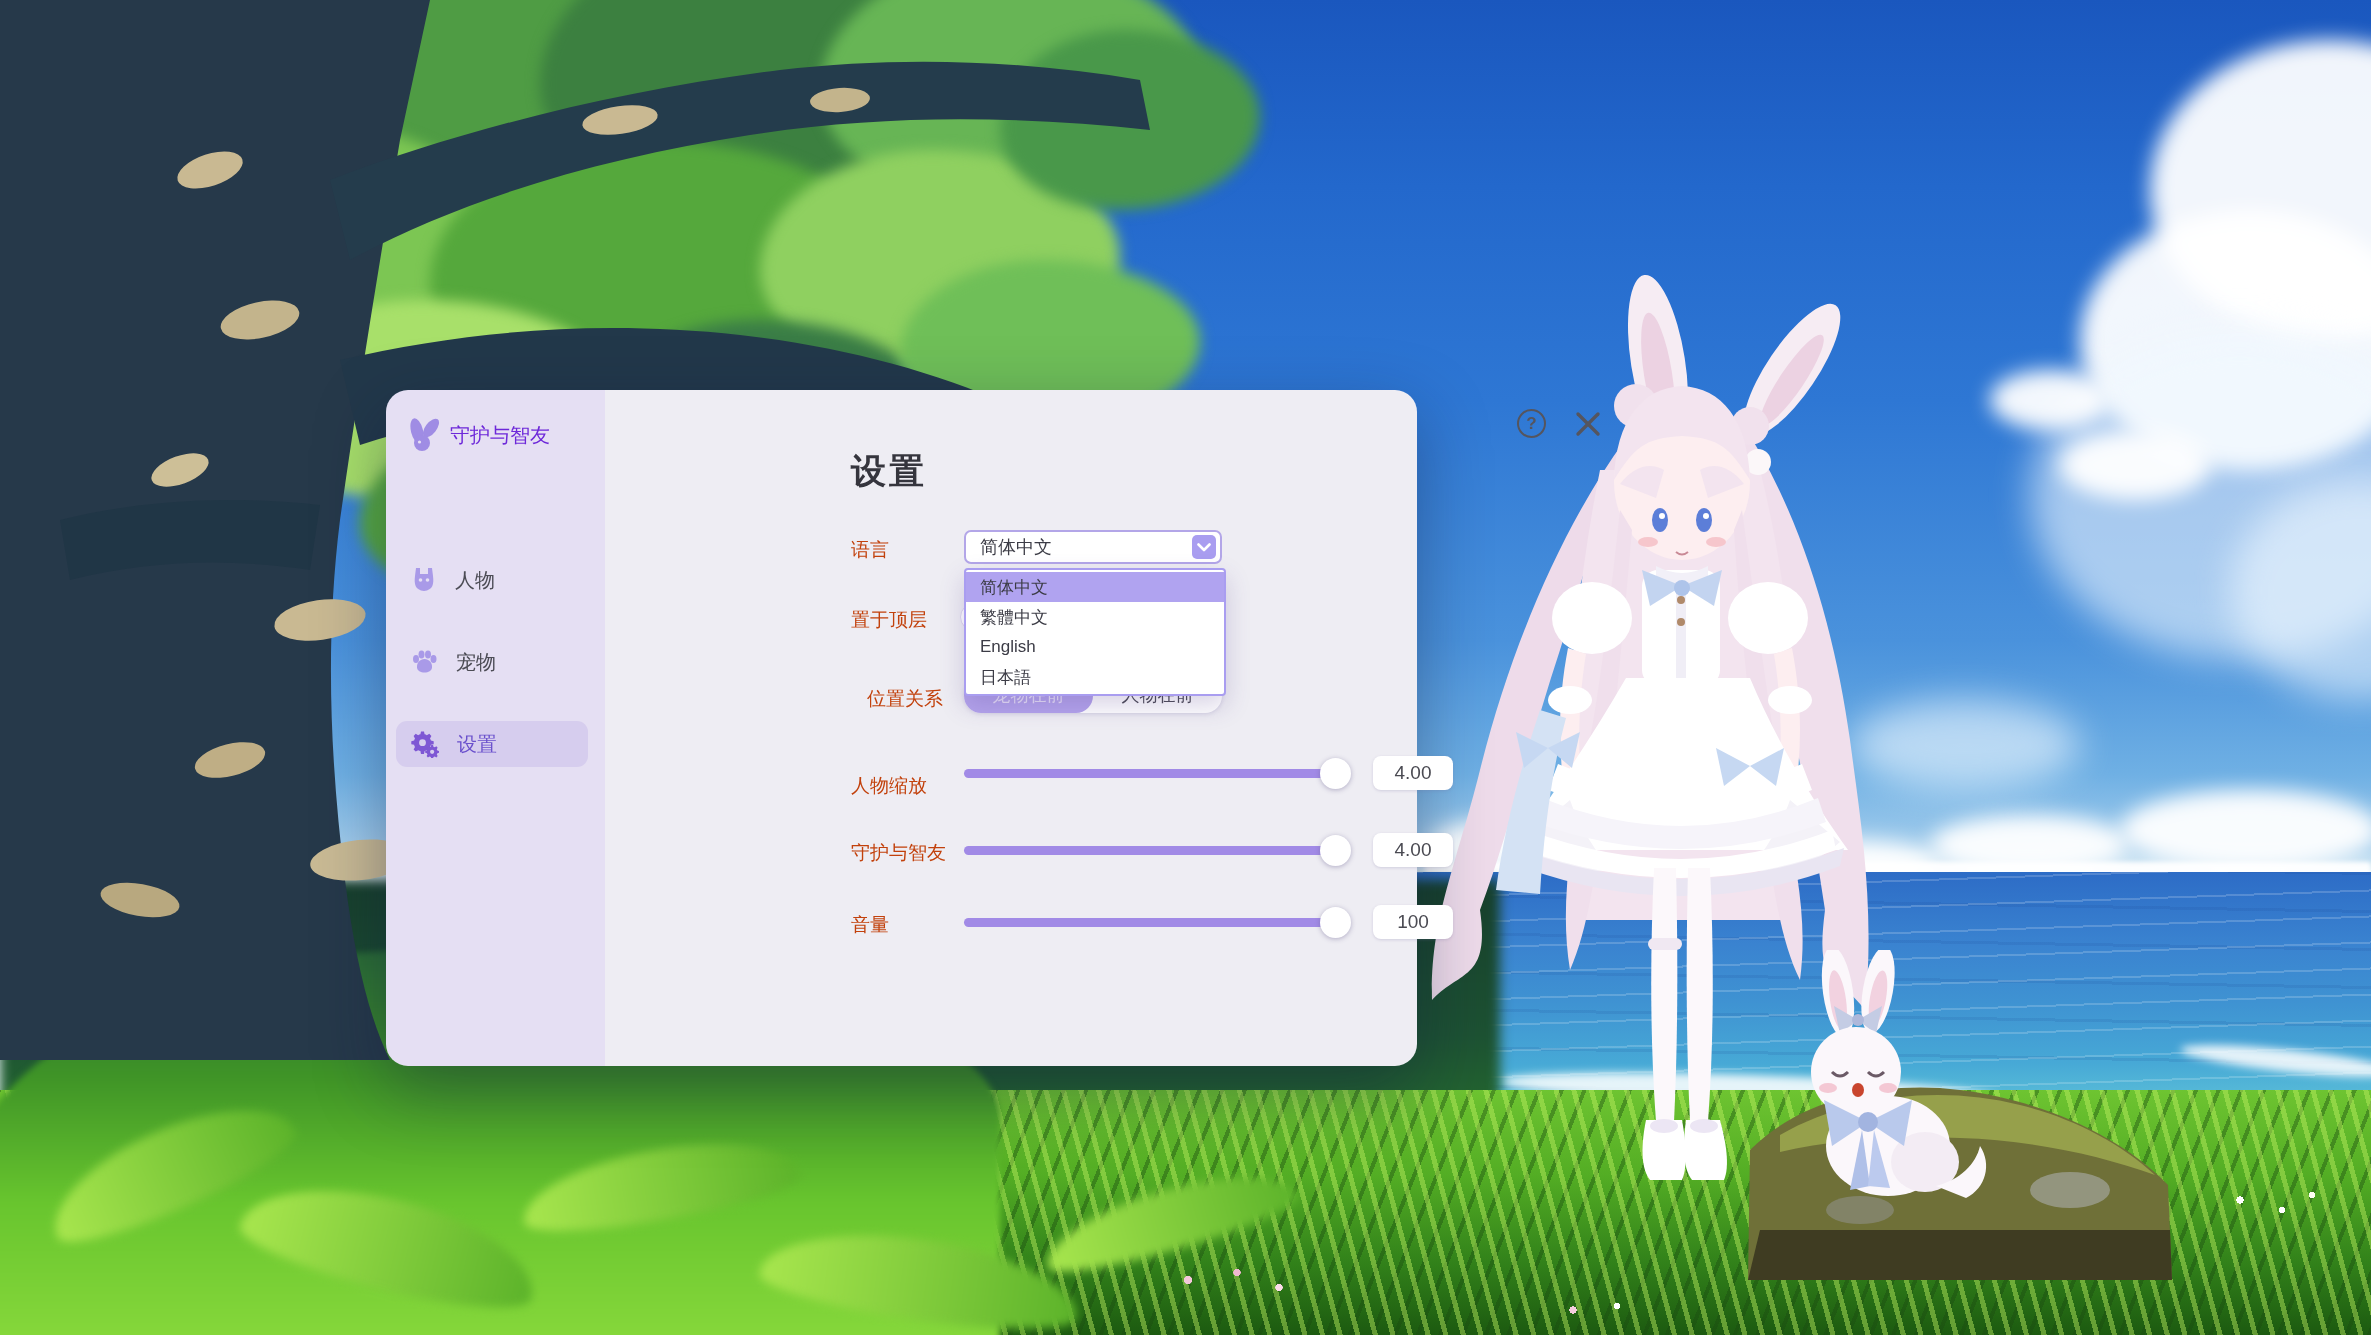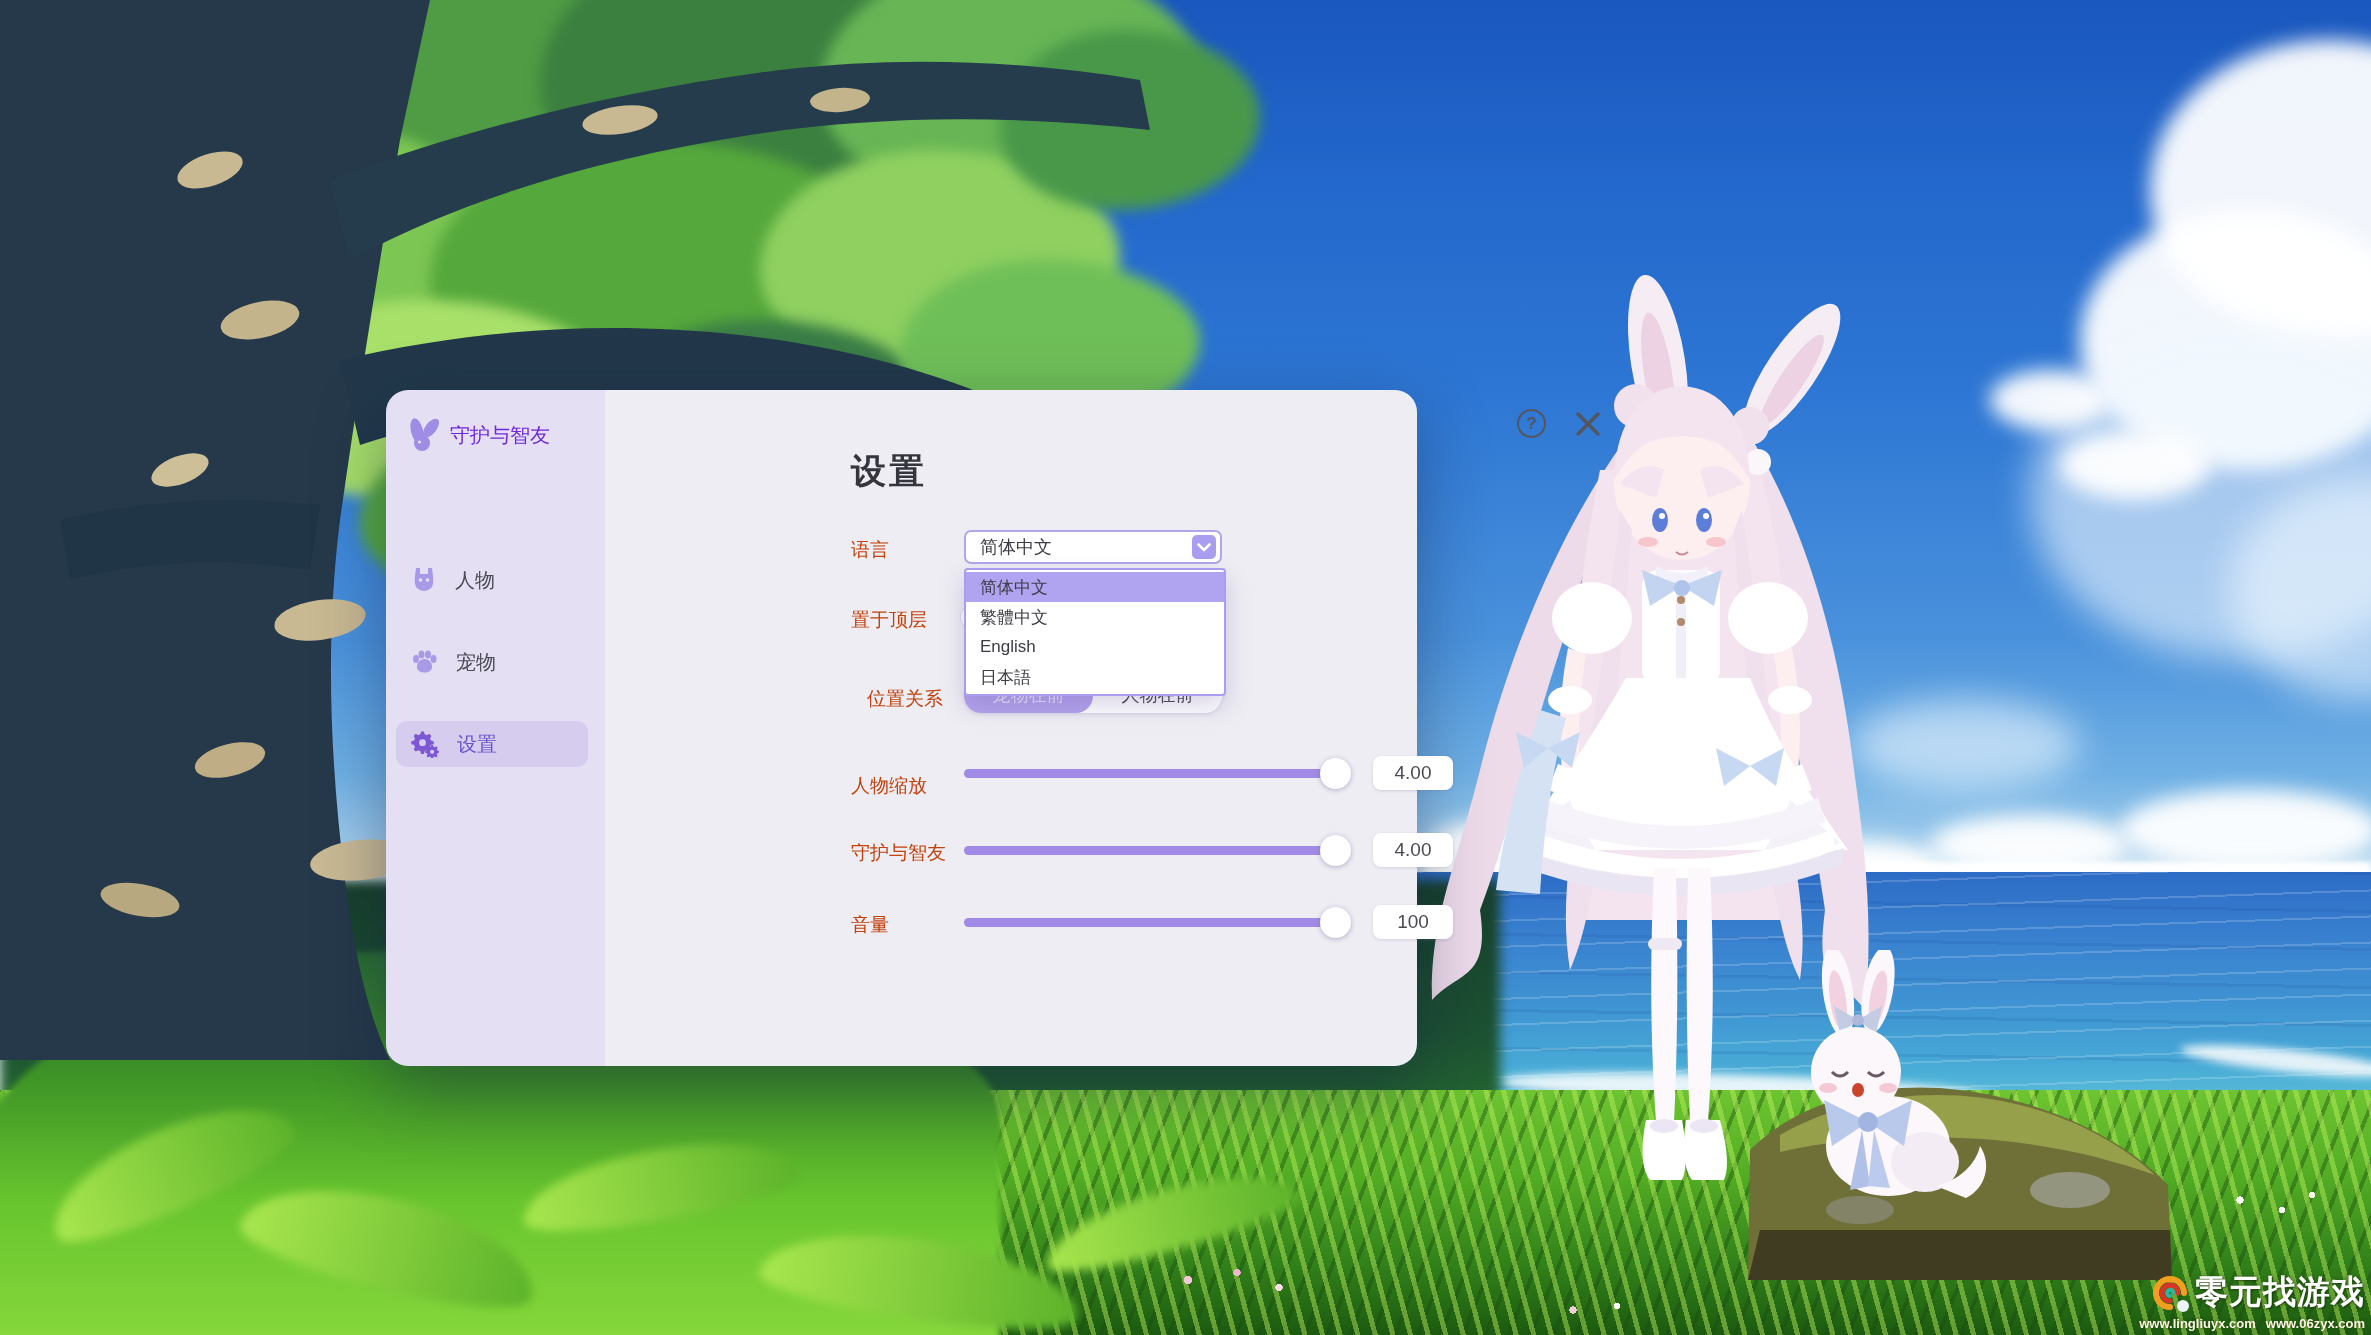--- a/index.html
+++ b/index.html
@@ -271,35 +271,20 @@
     <ellipse cx="148" cy="138" rx="9" ry="5" fill="#f4c8d4"></ellipse>
 
     <path d="M128,172 L84,150 L92,196 Z" fill="#b9c9ec"></path>
     <path d="M128,172 L172,150 L164,196 Z" fill="#b9c9ec"></path>
     <circle cx="128" cy="172" r="10" fill="#a2b4e0"></circle>
     <path d="M122,180 L110,240 L130,236 Z" fill="#b0c0e8"></path>
     <path d="M134,180 L150,238 L128,236 Z" fill="#bccaee"></path>
     <path d="M196,236 C220,230 236,214 240,196 C252,214 246,238 226,248 Z" fill="#fbf7fb"></path>
   </svg>
 
-  <div id="watermark">
-    <div id="wm-row">
-      <svg width="40" height="40" viewBox="0 0 40 40">
-        <path d="M34,20 A14,14 0 1 0 20,34" fill="none" stroke="#f0a01e" stroke-width="6" stroke-linecap="round"></path>
-        <path d="M28,20 A8,8 0 1 0 20,28" fill="none" stroke="#d8342a" stroke-width="5" stroke-linecap="round"></path>
-        <path d="M23,20 A3,3 0 1 0 20,23" fill="none" stroke="#2bb5a0" stroke-width="4" stroke-linecap="round"></path>
-        <circle cx="33" cy="33" r="6" fill="#eef4fa"></circle>
-      </svg>
-      <span id="wm-name">零元找游戏</span>
-    </div>
-    <div id="wm-urls">
-      <span>www.lingliuyx.com</span>
-      <span>www.06zyx.com</span>
-    </div>
-  </div>
 </div>
 
 <div id="win">
 
   <div id="sidebar">
     <div id="logo-row">
       <svg width="36" height="34" viewBox="0 0 36 34">
         <ellipse cx="12" cy="13" rx="6" ry="13" fill="#9f8ce4" transform="rotate(-14 12 13)"></ellipse>
         <ellipse cx="26" cy="10" rx="5.5" ry="11" fill="#9f8ce4" transform="rotate(38 26 10)"></ellipse>
         <circle cx="17" cy="25" r="8" fill="#9f8ce4"></circle>

